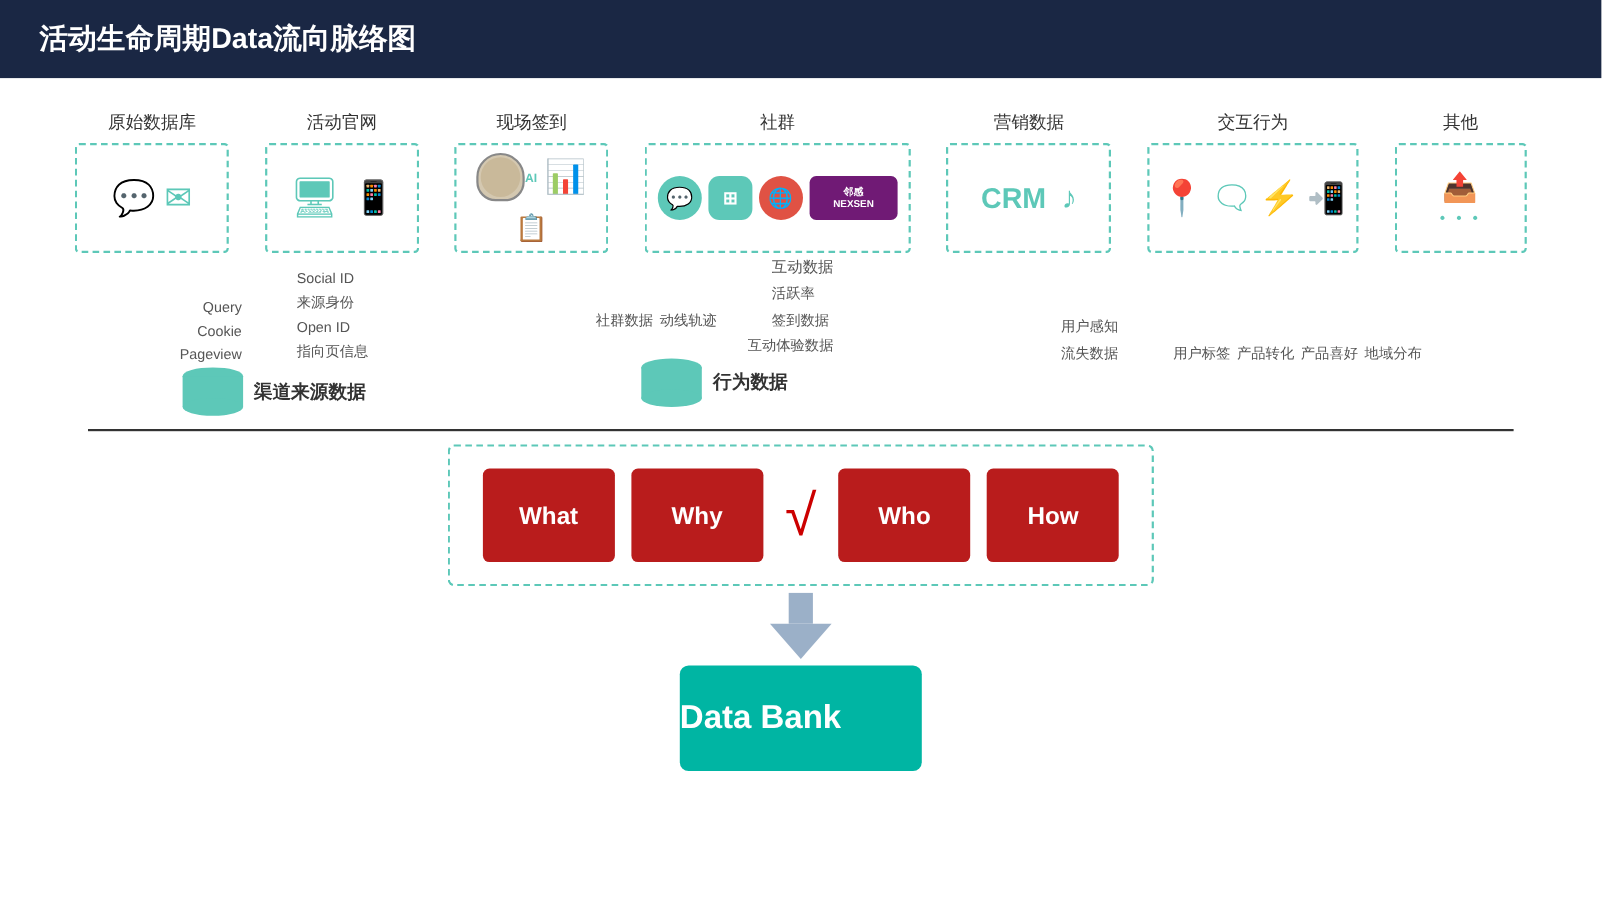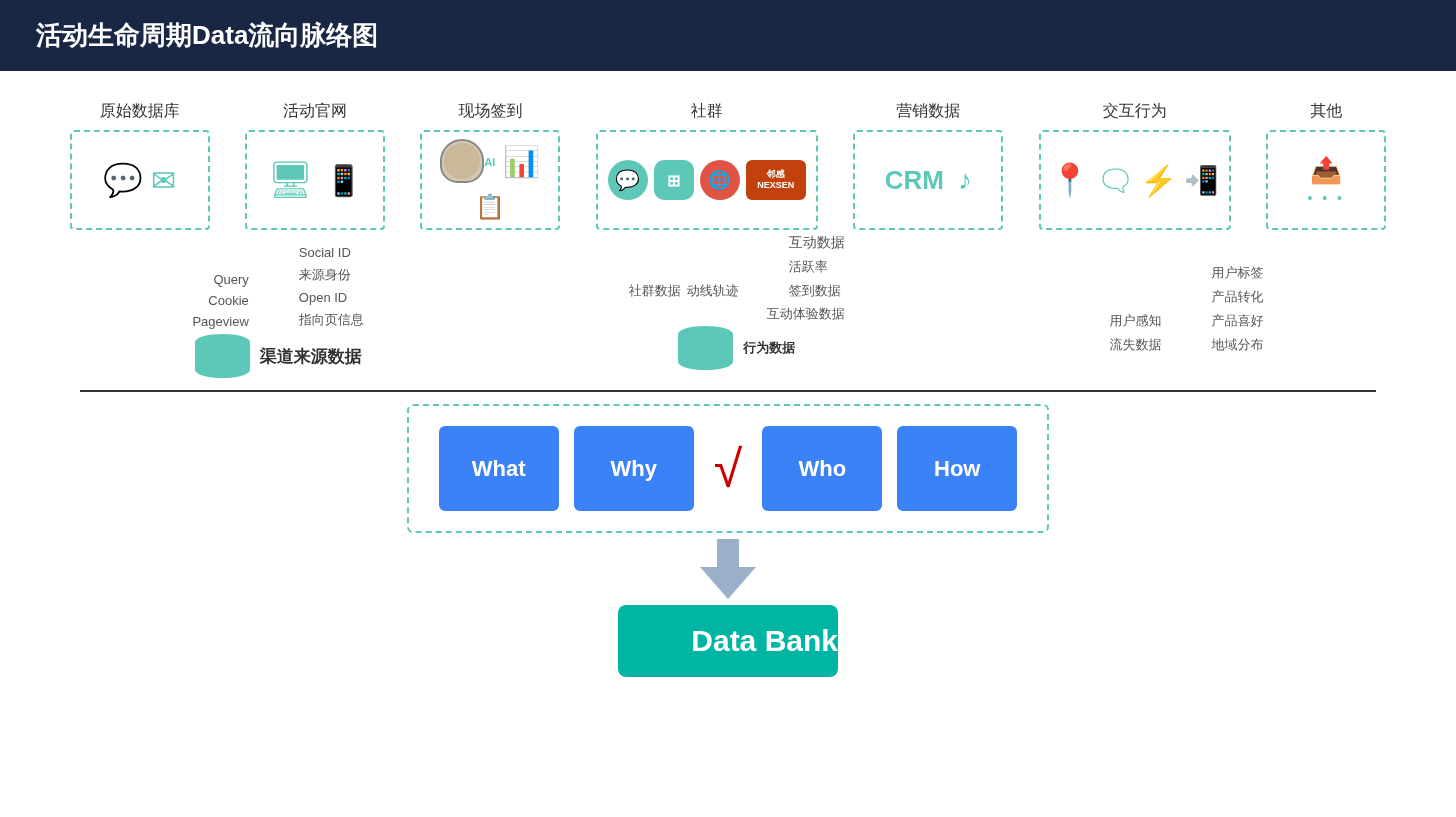--- a/index.html
+++ b/index.html
@@ -40,21 +40,21 @@
     .analysis-container {
       border: 2px dashed #5dc8b8;
       border-radius: 6px;
       padding: 20px 30px;
       display: flex;
       gap: 15px;
       align-items: center;
       position: relative;
     }
     .analysis-box {
-      background: #3b82f6;
+      background: #b91c1c;
       color: white;
       font-size: 22px;
       font-weight: bold;
       width: 120px; height: 85px;
       border-radius: 6px;
       display: flex;
       align-items: center;
       justify-content: center;
     }
     .sqrt-symbol {
@@ -63,25 +63,25 @@
       font-weight: normal;
       margin: 0 5px;
     }
     
     .databank-box {
       background: #00b5a3;
       color: white;
       font-size: 30px;
       font-weight: bold;
       width: 220px;
-      height: 72px;
+      height: 96px;
       border-radius: 8px;
       display: flex;
       align-items: center;
-      justify-content: flex-end;
+      justify-content: flex-start;
       margin: 0 auto;
     }
     
     .top-area {
       display: flex;
       justify-content: space-around;
       align-items: flex-start;
       padding: 0 20px;
       margin-bottom: 0;
       gap: 16px;
@@ -174,21 +174,21 @@
         </div>
 
         <div style="width:40px;height:40px;border-radius:10px;background:#5dc8b8;display:flex;align-items:center;justify-content:center;">
           <span style="color:white;font-size:16px;font-weight:bold;">⊞</span>
         </div>
 
         <div style="width:40px;height:40px;border-radius:50%;background:#e05244;display:flex;align-items:center;justify-content:center;">
           <span style="color:white;font-size:18px;">🌐</span>
         </div>
 
-        <div style="width:60px;height:40px;border-radius:6px;background:#c2410c;display:flex;align-items:center;justify-content:center;">
+        <div style="width:80px;height:40px;border-radius:6px;background:#701a75;display:flex;align-items:center;justify-content:center;">
           <span style="color:white;font-size:9px;font-weight:bold;text-align:center;line-height:1.2;">邻感<br>NEXSEN</span>
         </div>
       </div>
     </div>
 
     <div class="source-item">
       <span class="src-label">营销数据</span>
       <div class="src-box" style="min-width:150px; gap:14px;">
         <span style="font-size:26px;font-weight:bold;color:#5dc8b8;">CRM</span>
         <span style="font-size:28px;color:#5dc8b8;">♪</span>
@@ -258,31 +258,31 @@
 
       <div style="text-align:left;width:100%;padding-left:0;margin-bottom:3px;font-size:13px;color:#555;text-align:right;padding-right:0;">
         <span>互动体验数据</span>
       </div>
       <div style="display:flex;align-items:center;gap:10px;">
         <div style="position:relative;width:55px;height:44px;">
           <div style="position:absolute;top:0;left:0;width:55px;height:16px;background:#5dc8b8;border-radius:50%;"></div>
           <div style="position:absolute;top:8px;left:0;width:55px;height:28px;background:#5dc8b8;"></div>
           <div style="position:absolute;bottom:0;left:0;width:55px;height:16px;background:#5dc8b8;border-radius:50%;"></div>
         </div>
-        <span style="font-size:13px;font-weight:bold;color:#333;font-family:Liberation Serif, serif;">行为数据</span>
+        <span style="font-size:17px;font-weight:bold;color:#333;font-family:Liberation Serif, serif;">行为数据</span>
       </div>
     </div>
 
     <div style="display:flex; flex-direction:column; align-items:center;">
       <div style="display:flex; gap:50px; margin-bottom:5px; align-items:flex-end;">
         <div style="display:flex;flex-direction:column;gap:6px;text-align:right;">
           <span class="lbl-left">用户感知</span>
           <span class="lbl-left">流失数据</span>
         </div>
-        <div style="display:flex;flex-direction:column;gap:6px;">
+        <div style="display:flex;flex-direction:row;gap:6px;">
           <span class="lbl-right">用户标签</span>
           <span class="lbl-right">产品转化</span>
           <span class="lbl-right">产品喜好</span>
           <span class="lbl-right">地域分布</span>
         </div>
       </div>
     </div>
 
   </div>
 

